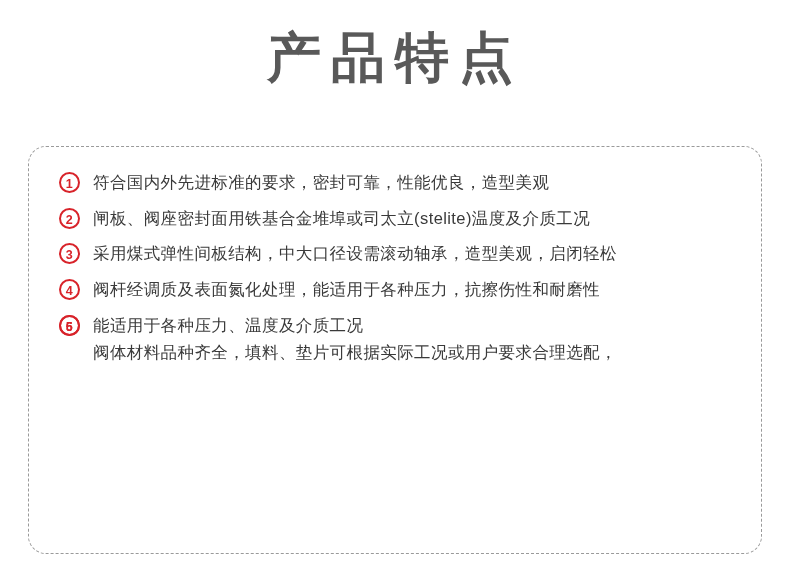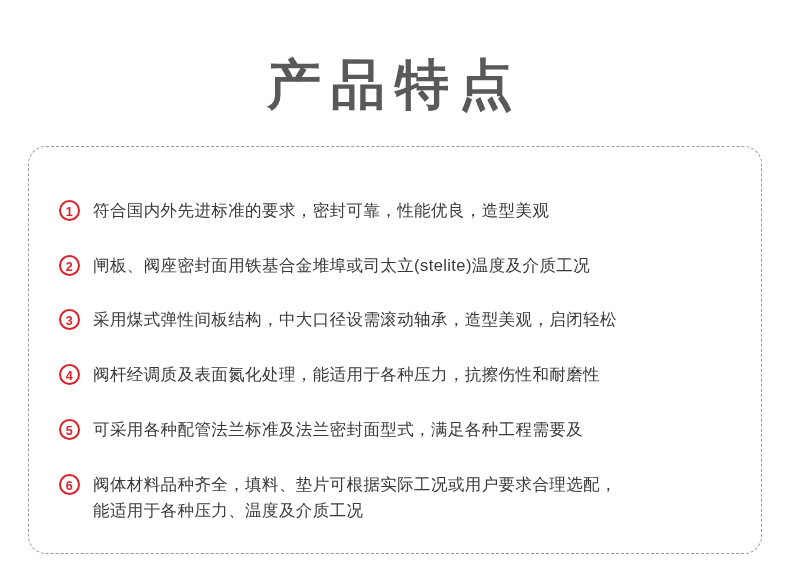--- a/index.html
+++ b/index.html
@@ -18,21 +18,21 @@
     width: 790px;
     height: 587px;
     box-sizing: border-box;
   }
   .title {
     text-align: center;
     font-size: 54px;
     font-weight: bold;
     color: #595959;
     letter-spacing: 10px;
-    padding-top: 52px;
+    padding-top: 25px;
     line-height: 1.2;
     user-select: none;
   }
   .panel {
     position: absolute;
     left: 28px;
     top: 146px;
     width: 734px;
     height: 408px;
     box-sizing: border-box;
@@ -65,21 +65,20 @@
     color: #d8232a;
     font-size: 12.5px;
     font-weight: bold;
     line-height: 21px;
     text-align: center;
     box-sizing: border-box;
     font-family: "Liberation Sans", sans-serif;
   }
   .feature-text {
     display: block;
-    margin-top: 28px;
   }
   .feature-text .cont {
     display: block;
   }
   .cont.indent {
     padding-left: 22px;
   }
   .cont.noindent {
     padding-left: 0;
   }
@@ -118,28 +117,27 @@
       <li class="feature-item">
         <span class="badge">4</span>
         <span class="feature-text">
           <span class="cont noindent">阀杆经调质及表面氮化处理，能适用于各种压力，抗擦伤性和耐磨性</span>
         </span>
       </li>
 
       <li class="feature-item">
         <span class="badge">5</span>
         <span class="feature-text">
-          <span class="cont noindent">可采用各种配管法兰标准及法兰密封面型式，满足各种工程需要及</span>
         </span>
       </li>
 
       <li class="feature-item">
         <span class="badge">6</span>
         <span class="feature-text">
+          <span class="cont noindent">能适用于各种压力、温度及介质工况</span>
           <span class="cont noindent">阀体材料品种齐全，填料、垫片可根据实际工况或用户要求合理选配，</span>
-          <span class="cont noindent">能适用于各种压力、温度及介质工况</span>
         </span>
       </li>
 
     </ul>
   </div>
 
 </div>
 
 </body></html>

